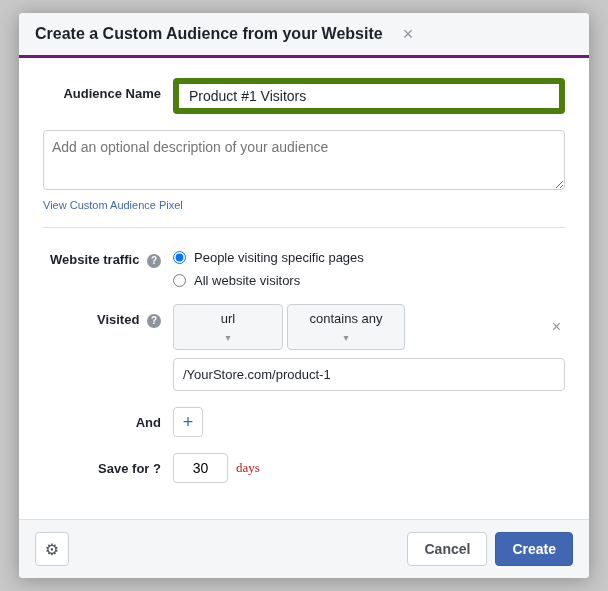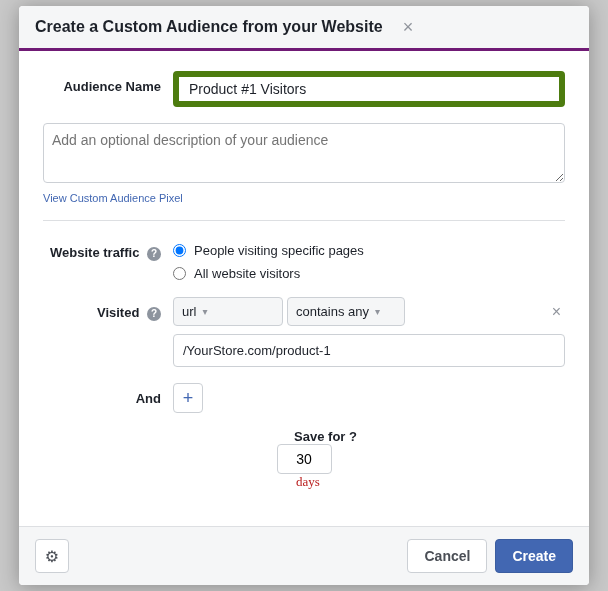--- a/index.html
+++ b/index.html
@@ -159,20 +159,21 @@
       border-radius: 4px;
       padding: 6px 8px;
       font-size: 13px;
       color: #1d2129;
       background: #fff;
       cursor: pointer;
       display: flex;
       align-items: center;
       gap: 6px;
       user-select: none;
+      flex-direction: column;
     }
 
     .dropdown-url {
       width: 110px;
       background: #f5f6f7;
     }
 
     .dropdown-contains {
       width: 118px;
       background: #f5f6f7;
@@ -230,21 +231,20 @@
       cursor: pointer;
       font-size: 18px;
       color: #4267b2;
       font-weight: 400;
     }
 
     .save-for-row {
       display: flex;
       align-items: center;
       margin-bottom: 16px;
-      flex-direction: column;
     }
 
     .save-for-label {
       width: 130px;
       text-align: right;
       padding-right: 12px;
       font-weight: 600;
       color: #1d2129;
       font-size: 13px;
       flex-shrink: 0;

